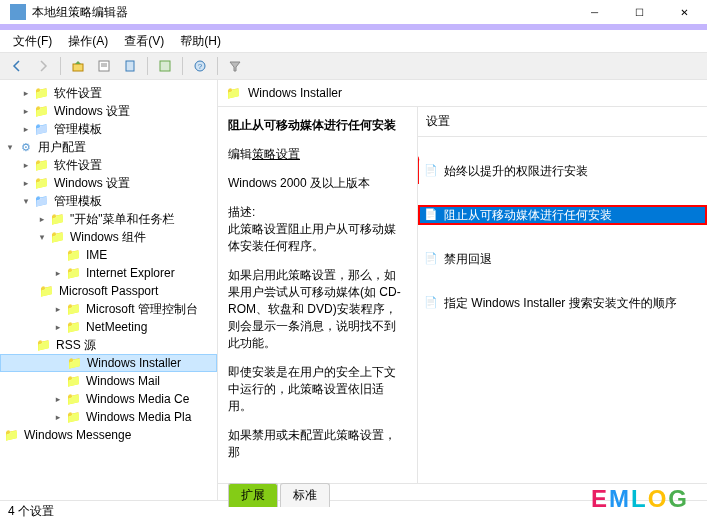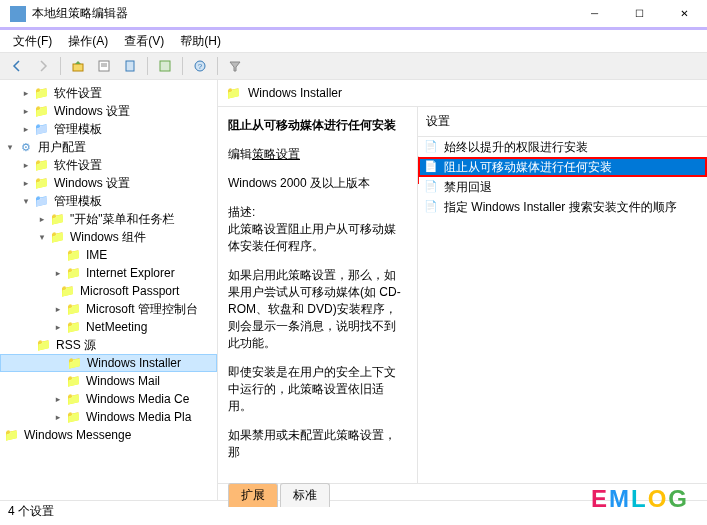--- a/index.html
+++ b/index.html
@@ -1,18 +1,18 @@
 <!DOCTYPE html>
 <html><head>
   <meta charset="utf-8">
   <style>
     * { margin: 0; padding: 0; box-sizing: border-box; font-family: "Microsoft YaHei", "SimSun", sans-serif; }
     body { width: 707px; height: 525px; background: #fff; position: relative; overflow: hidden; }
     
-    .titlebar { height: 30px; background: #fff; display: flex; align-items: center; padding-left: 10px; border-bottom: 3px solid #c4b5fd; }
+    .titlebar { height: 30px; background: #fff; display: flex; align-items: center; padding-left: 10px; border-bottom: 6px solid #c4b5fd; }
     .titlebar-icon { width: 16px; height: 16px; margin-right: 6px; background: #5b9bd5; display: inline-block; }
     .titlebar-title { font-size: 12px; flex: 1; }
     .window-controls { display: flex; }
     .window-btn { width: 45px; height: 30px; display: flex; align-items: center; justify-content: center; font-size: 10px; cursor: pointer; }
     
     .menubar { height: 22px; display: flex; align-items: center; padding-left: 5px; font-size: 12px; }
     .menu-item { padding: 2px 8px; cursor: pointer; }
     
     .toolbar { height: 28px; display: flex; align-items: center; padding-left: 5px; gap: 2px; border-top: 1px solid #e5e5e5; border-bottom: 1px solid #e5e5e5; background: #f0f0f0; }
     .tool-btn { width: 24px; height: 22px; display: flex; align-items: center; justify-content: center; cursor: pointer; border: 1px solid transparent; }
@@ -34,29 +34,29 @@
     .content-header .folder-icon { margin-right: 6px; }
     
     .content-body { flex: 1; display: flex; }
     .desc-panel { width: 200px; padding: 10px; font-size: 12px; overflow: auto; border-right: 1px solid #e5e5e5; }
     .desc-title { font-weight: bold; margin-bottom: 12px; }
     .desc-section { margin-bottom: 12px; }
     .desc-link { color: #000000; text-decoration: underline; cursor: pointer; }
     
     .settings-panel { flex: 1; overflow: auto; font-size: 12px; position: relative; }
     .settings-header { padding: 6px 8px; border-bottom: 1px solid #e5e5e5; font-size: 12px; }
-    .setting-item { display: flex; align-items: center; height: 20px; padding: 0 6px; cursor: pointer; }
+    .setting-item { display: flex; align-items: center; height: 20px; padding: 0 6px; cursor: pointer; margin-top: 24px; }
     .setting-item.selected { background: #0078d7; color: #fff; }
     .setting-item.highlighted { outline: 2px solid #ff0000; outline-offset: -2px; }
     .setting-icon { width: 16px; height: 14px; margin-right: 4px; display: inline-flex; }
     .doc-icon::before { content: "📄"; font-size: 11px; }
     
     .tabs-footer { height: 24px; display: flex; align-items: flex-end; padding-left: 10px; border-top: 1px solid #e5e5e5; font-size: 12px; }
     .tab { padding: 3px 12px; border: 1px solid #ccc; border-bottom: none; margin-right: 2px; cursor: pointer; background: #f5f5f5; border-radius: 3px 3px 0 0; }
-    .tab.active { background: #fdba74; }
+    .tab.active { background: #84cc16; }
     
     .statusbar { height: 22px; display: flex; align-items: center; padding-left: 8px; font-size: 12px; border-top: 1px solid #e5e5e5; }
     
     .red-arrow { position: absolute; pointer-events: none; z-index: 10; }
     .watermark { position: absolute; bottom: 12px; right: 18px; font-size: 24px; font-weight: 900; letter-spacing: 2px; z-index: 20; pointer-events: none; }
     .watermark span:nth-child(1) { color: #e91e63; }
     .watermark span:nth-child(2) { color: #2196f3; }
     .watermark span:nth-child(3) { color: #00bcd4; }
     .watermark span:nth-child(4) { color: #ffc107; }
     .watermark span:nth-child(5) { color: #4caf50; }
@@ -182,21 +182,21 @@
       </div>
     <div class="tree-node" style="padding-left:66px">
         <span class="tree-icon folder-icon"></span>
         <span>IME</span>
       </div>
     <div class="tree-node" style="padding-left:52px">
         <span class="tree-expander">▸</span>
         <span class="tree-icon folder-icon"></span>
         <span>Internet Explorer</span>
       </div>
-    <div class="tree-node" style="padding-left:60px">
+    <div class="tree-node" style="padding-left:39px">
         <span class="tree-icon folder-icon"></span>
         <span>Microsoft Passport</span>
       </div>
     <div class="tree-node" style="padding-left:52px">
         <span class="tree-expander">▸</span>
         <span class="tree-icon folder-icon"></span>
         <span>Microsoft 管理控制台</span>
       </div>
     <div class="tree-node" style="padding-left:52px">
         <span class="tree-expander">▸</span>

